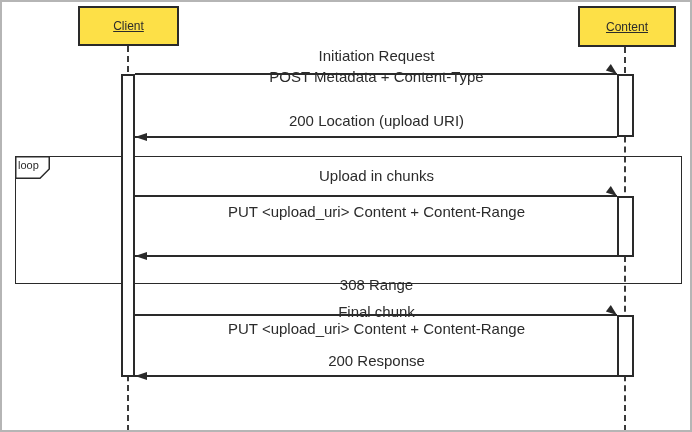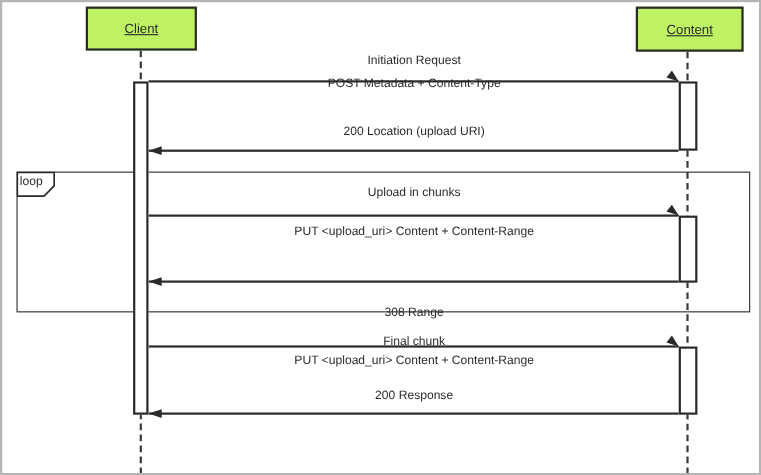--- a/index.html
+++ b/index.html
@@ -11,21 +11,21 @@
     border:2px solid #b5b5b5;
     font-family:"Liberation Sans", sans-serif;
     color:#2b2b2b;
     overflow:hidden;
   }
   .abs{position:absolute;}
   
   .actor-box{
     box-sizing:border-box;
     border:2px solid #2a2a2a;
-    background:#bef264;
+    background:#fde047;
     display:flex;align-items:center;justify-content:center;
     font-size:12px;
     text-decoration:underline;
     z-index:6;
   }
   
   .lifeline{
     width:0;
     border-left:2px dashed #3a3a3a;
     z-index:1;
@@ -68,21 +68,21 @@
     border-top:4px solid transparent;
     border-bottom:4px solid transparent;
     border-left:11px solid #2a2a2a;
     transform:rotate(38deg);
     transform-origin:100% 50%;
   }
   
   .msg-text{
     left:134px;width:481px;
     text-align:center;
-    font-size:11px;
+    font-size:15px;
     line-height:13px;
     white-space:nowrap;
     z-index:5;
   }
 </style>
 </head>
 <body>
 
 <div id="canvas">
 

